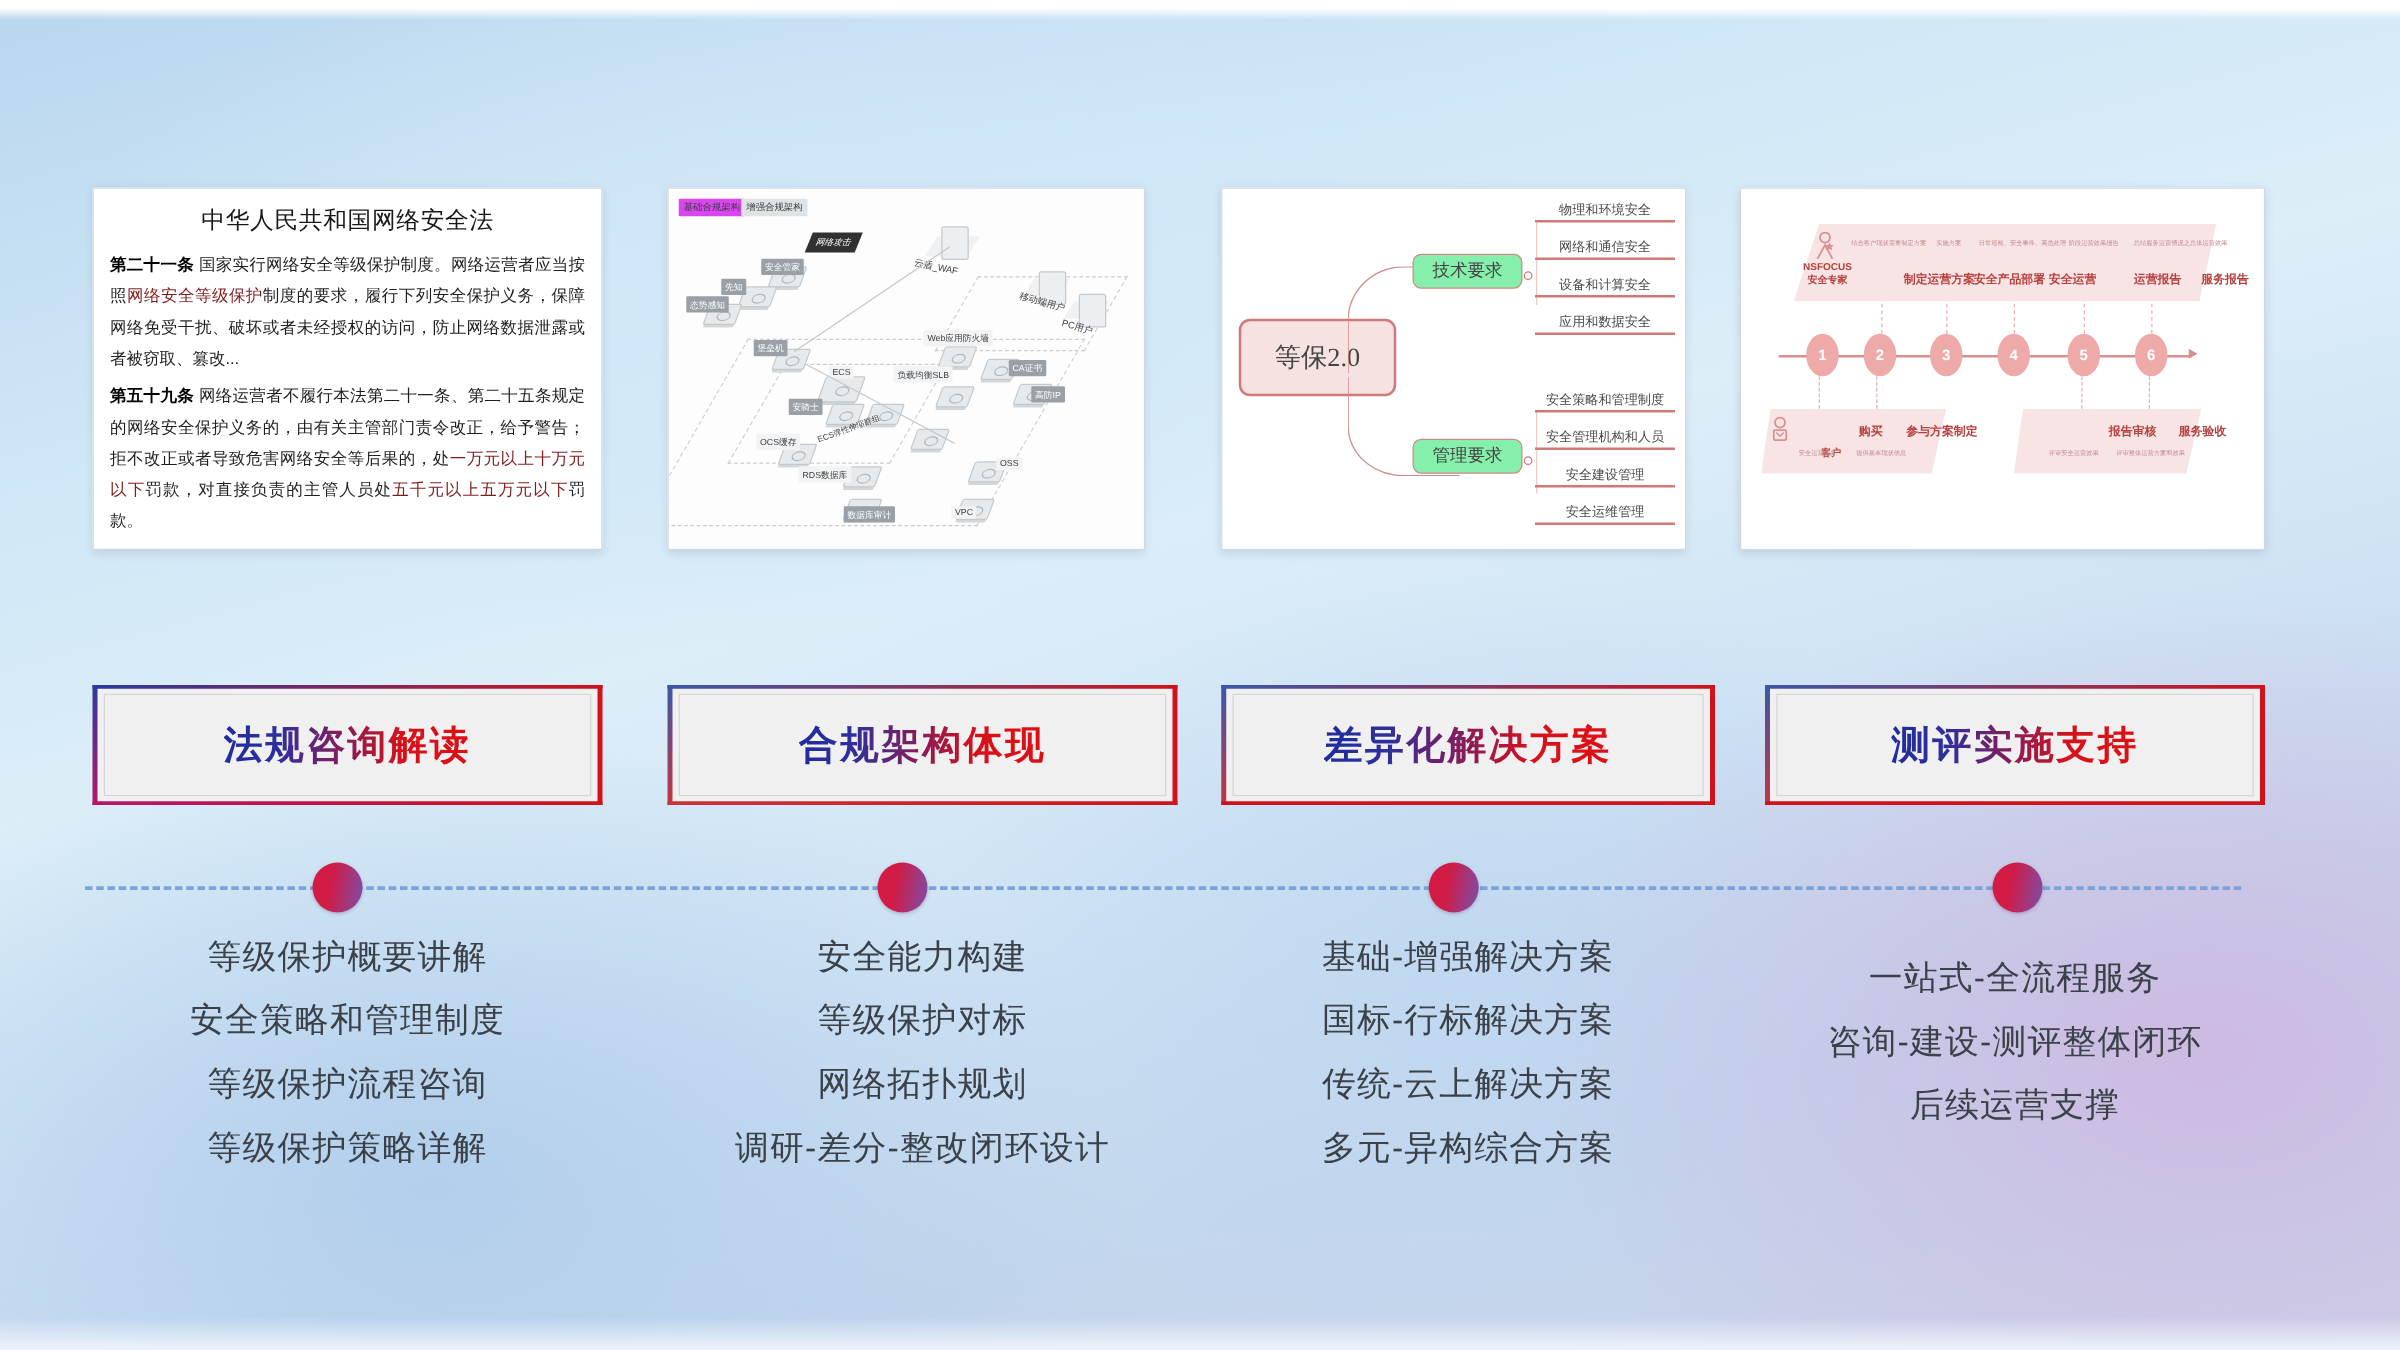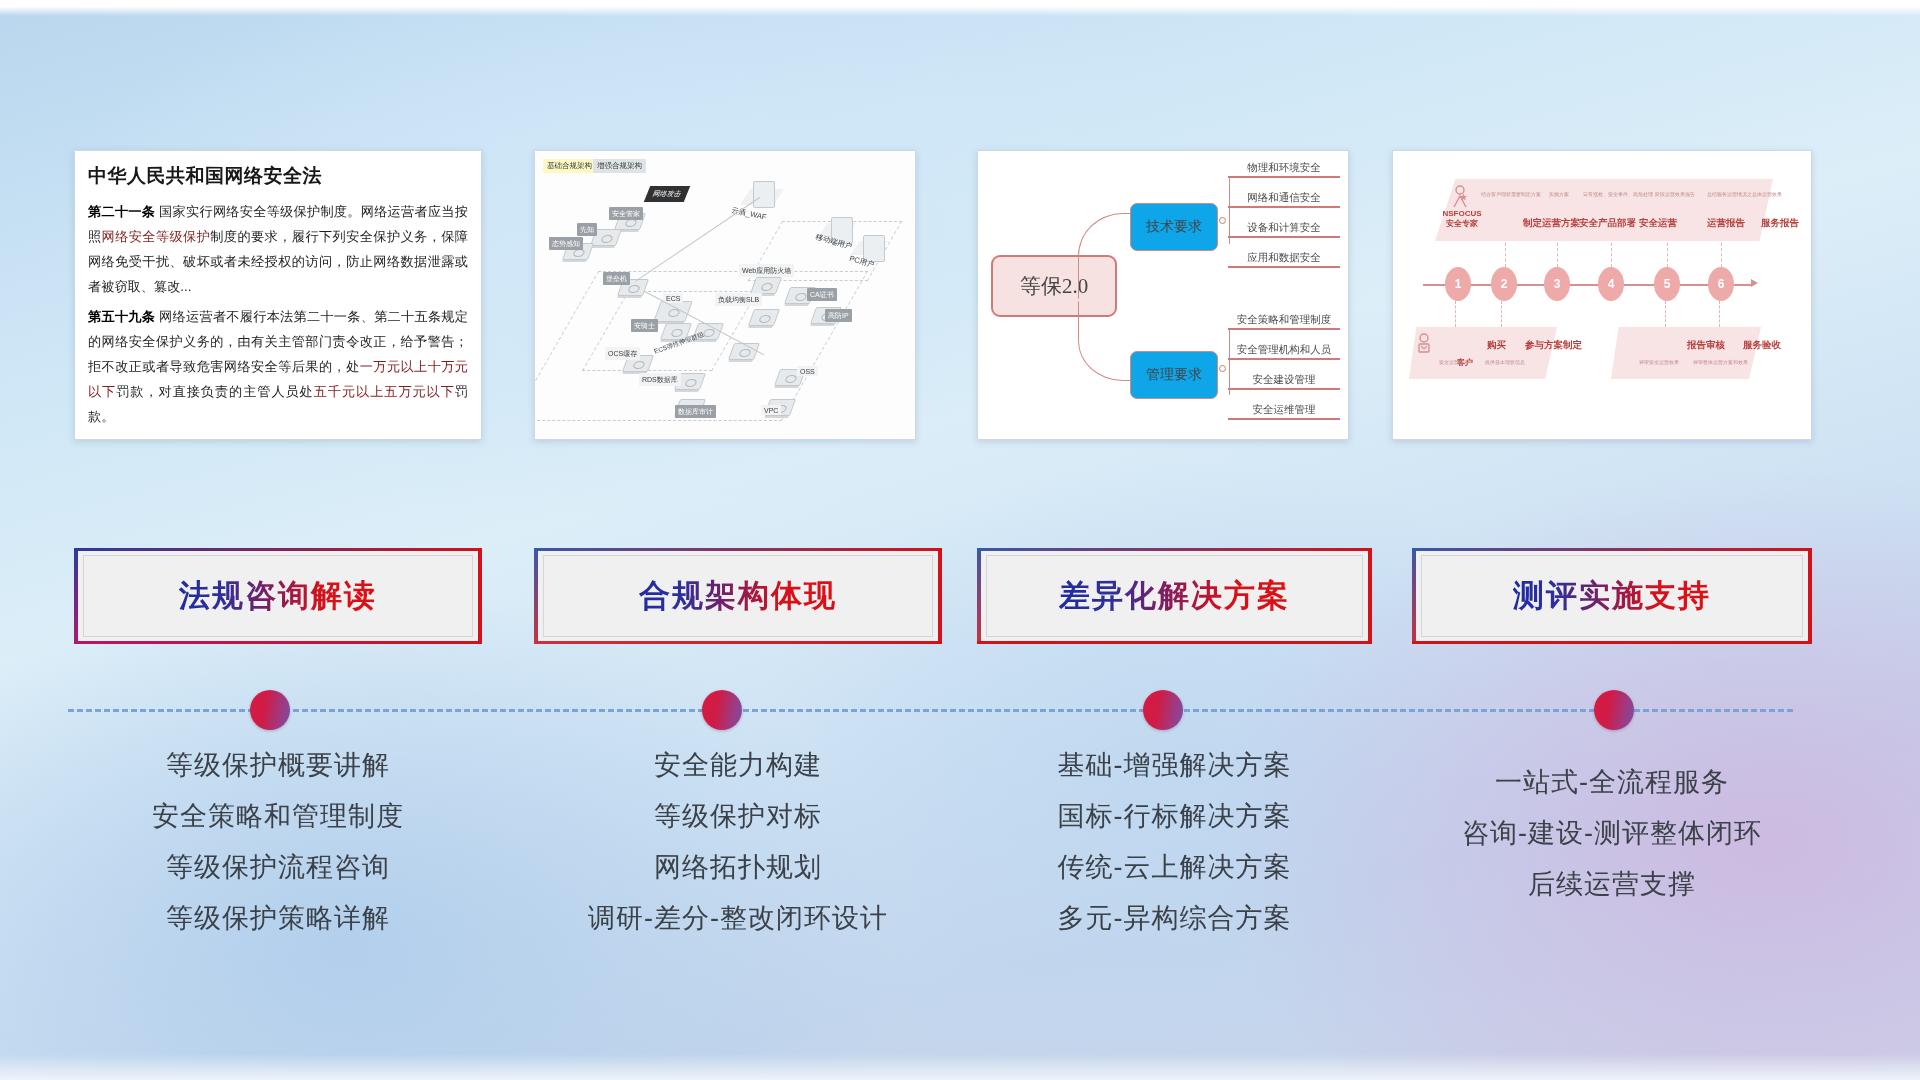--- a/index.html
+++ b/index.html
@@ -41,32 +41,32 @@
     overflow: hidden;
   }
   .thumb.t1 { left: 74px;  width: 408px; }
   .thumb.t2 { left: 534px; width: 382px; }
   .thumb.t3 { left: 977px; width: 372px; }
   .thumb.t4 { left: 1392px;width: 420px; }
 
   
   .law { padding: 12px 13px 6px 13px; }
   .law-title {
-    text-align: left; font-weight: bold; font-size: 19px; color: #17181a;
+    text-align: center; font-weight: normal; font-size: 19px; color: #17181a;
     margin-bottom: 10px; letter-spacing: .5px;
   }
   .law p { font-size: 13.2px; line-height: 25px; color: #1d1f21; text-align: justify; }
   .law p + p { margin-top: 5px; }
   .law b { font-weight: bold; color: #000; }
   .law .red { color: #7f1d1d; }
 
   
   .arch { position: relative; width: 100%; height: 100%; background: #fdfdfd; }
   .arch .tab {
-    position: absolute; font-size: 7.5px; color: #3c4043; background: #fef9c3;
+    position: absolute; font-size: 7.5px; color: #3c4043; background: #d946ef;
     padding: 2px 4px; border-radius: 1px; white-space: nowrap;
   }
   .arch .nodelabel {
     position: absolute; font-size: 7px; color: #3a3d40; background: #f1f3f4;
     padding: 1.5px 3px; white-space: nowrap; border-radius: 1px;
   }
   .arch .nodelabel.dark { background: #9aa0a6; color: #fff; }
   .arch .plainlabel {
     position: absolute; font-size: 7.5px; color: #3a3d40; white-space: nowrap;
   }
@@ -100,22 +100,22 @@
 
   
   .mm { position: relative; width: 100%; height: 100%; background: #fff; }
   .mm-root {
     position: absolute; left: 13px; top: 104px; width: 126px; height: 62px;
     background: #f7e2e2; border: 2px solid #cf7a78; border-radius: 9px;
     display: flex; align-items: center; justify-content: center;
     font-size: 21px; color: #444; font-family: "Liberation Serif", serif;
   }
   .mm-branch {
-    position: absolute; width: 88px; height: 48px;
-    background: #0ea5e9; border: 1.5px solid #d08a88; border-radius: 7px;
+    position: absolute; width: 88px; height: 28px;
+    background: #86efac; border: 1.5px solid #d08a88; border-radius: 7px;
     display: flex; align-items: center; justify-content: center;
     font-size: 14px; color: #444; font-family: "Liberation Serif", serif;
   }
   .mm-b1 { left: 152px; top: 52px; }
   .mm-b2 { left: 152px; top: 200px; }
   .mm-leaf {
     position: absolute; left: 250px; width: 112px;
     font-size: 10.5px; color: #4a4a4a; font-family: "Liberation Serif", serif;
     text-align: center; border-bottom: 2px solid #cf7a78; padding-bottom: 1px;
   }

